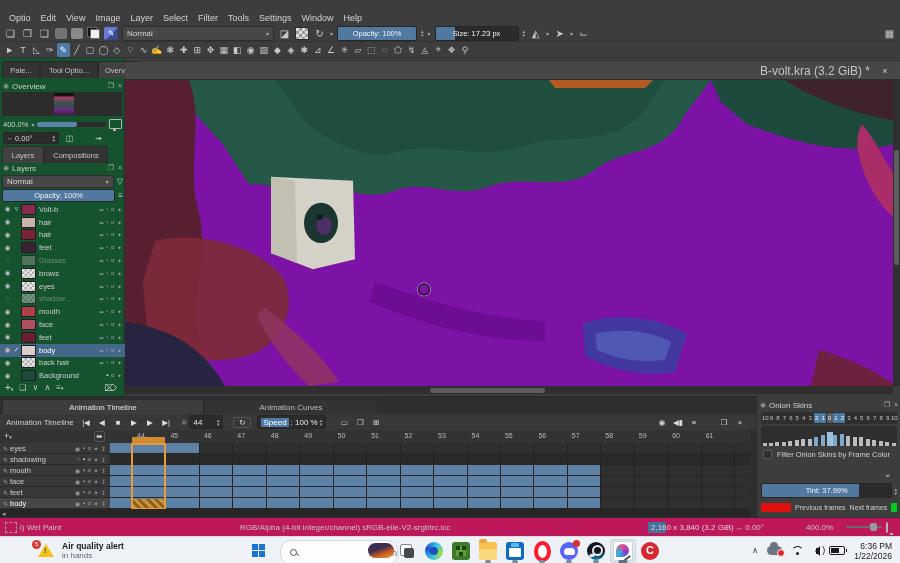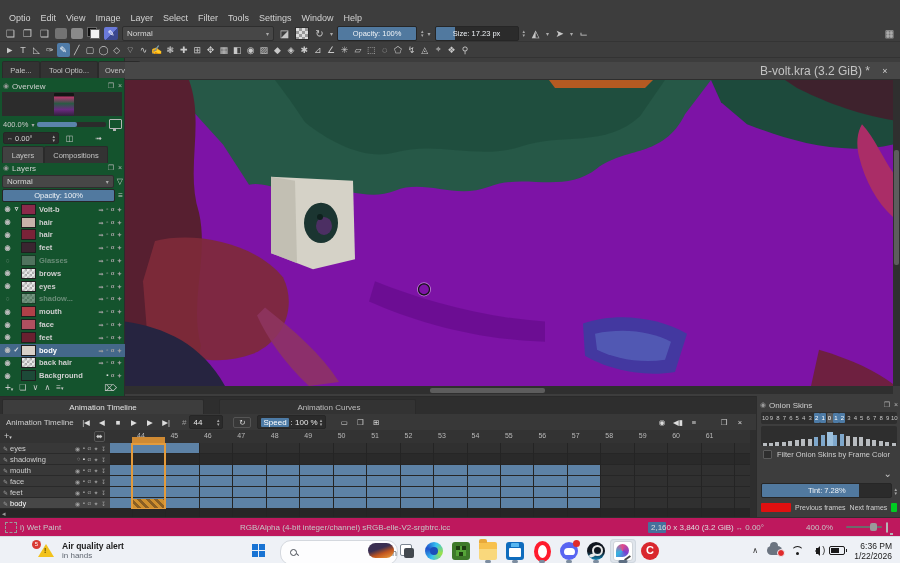--- a/index.html
+++ b/index.html
@@ -50,21 +50,21 @@
   .phead .hico{font-size:7px;margin-right:3px;color:#9a9a9a;}
   .phead .rt{margin-left:auto;display:flex;gap:4px;padding-right:3px;font-size:7px;color:#b5b5b5;}
   .well{position:absolute;background:#2c2c2c;}
   .ovthumb{position:absolute;left:52px;top:1px;width:20px;height:23px;border-radius:1px;
     background:linear-gradient(180deg,#151515 0 12%,#b53a6a 18%,#7a4460 30%,#2a5a44 46%,#6a2a80 72%,#30203a 100%);}
   .minislider{position:relative;height:5px;background:#2b2b2b;border-radius:2px;}
   .minislider .fl{position:absolute;left:0;top:0;bottom:0;background:#5b84ab;border-radius:2px;}
   .monitor{width:11px;height:8px;border:1px solid #b5b5b5;border-radius:1px;position:relative;}
   .monitor:after{content:"";position:absolute;left:3px;bottom:-3px;width:3px;height:2px;background:#b5b5b5;}
   .field{background:#2b2b2b;border:1px solid #262626;border-radius:2px;color:#d6d6d6;font-size:7.5px;display:flex;align-items:center;padding:0 3px;}
-  .lrow{position:absolute;left:0;width:125px;height:12.8px;display:flex;align-items:center;font-size:7.5px;color:#cfcfcf;font-weight:bold;}
+  .lrow{position:absolute;left:0;width:125px;height:12.8px;display:flex;align-items:center;font-size:7.5px;color:#cfcfcf;}
   .lrow.sel{background:#44688a;color:#fff;}
   .lrow .eye{width:9px;margin-left:3px;font-size:7px;color:#bdbdbd;text-align:center;}
   .lrow .chk{width:9px;font-size:7px;color:#ddd;text-align:center;}
   .lrow .th{width:13px;height:9px;margin-right:3px;border:1px solid #1f1f1f;flex:none;}
   .lrow .nm{white-space:nowrap;overflow:hidden;flex:1;}
   .lrow .ics{display:flex;gap:2.5px;padding-right:3px;font-size:6px;color:#9f9f9f;}
   .lrow.dim .eye,.lrow.dim .th,.lrow.dim .nm{opacity:.45;}
   .lbb{position:absolute;left:0;width:125px;height:15px;display:flex;align-items:center;gap:6px;padding-left:5px;color:#c9c9c9;font-size:10px;box-sizing:border-box;}
 
   
@@ -557,21 +557,21 @@
   <div class="hscroll">
       <div class="th"></div>
     </div>
   <div class="vscroll">
       <div class="th"></div>
     </div>
 
   <div class="tlwrap">
     <div id="tltabs">
         <div class="tltab act" style="left: 2px; width: 200px;">Animation Timeline</div>
-        <div class="tltab" style="left: 219px; width: 172px; padding-left: 23px;">Animation Curves</div>
+        <div class="tltab" style="left: 204px; width: 172px;">Animation Curves</div>
       </div>
     <div class="tlctl">
       <span style="margin-left:6px;width:72px">Animation Timeline</span>
       <span class="tbtn">|◀</span>
       <span class="tbtn">◀</span>
       <span class="tbtn">■</span>
       <span class="tbtn">▶</span>
       <span class="tbtn">▶</span>
       <span class="tbtn">▶|</span>
       <span style="margin-left:8px;color:#9a9a9a">#</span>
@@ -789,21 +789,21 @@
         <div class="obar" style="left: 130.5px; width: 4px; height: 3px;"></div>
       </div>
     <div class="abs" style="left:6px;top:54px;display:flex;align-items:center;gap:5px">
       <span class="cbx"></span>
       <span style="font-size:7.5px;color:#cfcfcf">Filter Onion Skins by Frame Color</span>
     </div>
     <div class="abs" style="right:8px;top:72px;font-size:10px;color:#c6c6c6">⌄</div>
     <div class="abs" style="left:4px;top:88px;width:136px;height:13px;display:flex;align-items:center;gap:2px">
       <div class="slider" style="flex:1;height:13px">
         <div class="fill" style="width:75%"></div>
-        <div class="lab">Tint: 7.28%</div>
+        <div class="lab">Tint: 37.99%</div>
       </div>
       <span class="spin">
           <span>▴</span>
           <span>▾</span>
         </span>
     </div>
     <div class="abs" style="left:4px;top:106px;width:136px;height:11px;display:flex;align-items:center;gap:4px">
       <span id="prevswatch" style="width: 30px; height: 9px; border-radius: 1px; background: rgb(224, 16, 16);"></span>
       <span style="font-size:7px;color:#cfcfcf">Previous frames</span>
       <span style="font-size:7px;color:#cfcfcf">Next frames</span>

